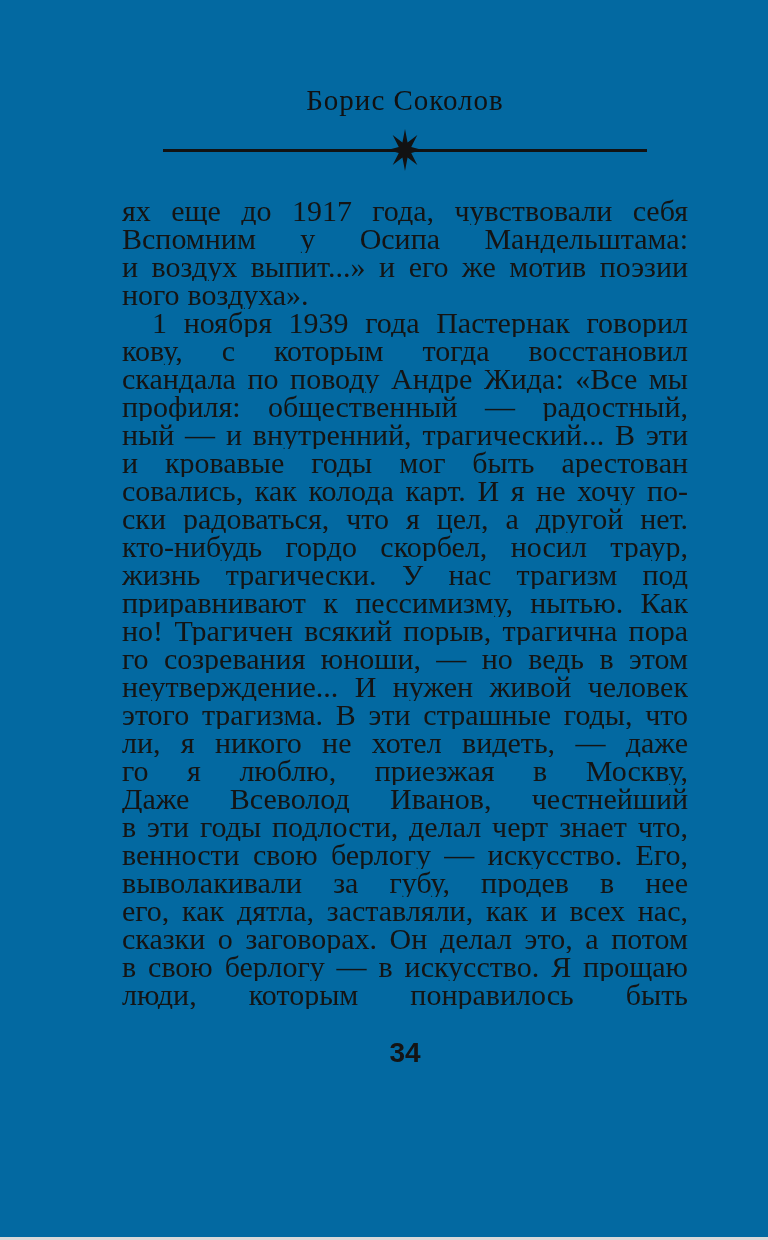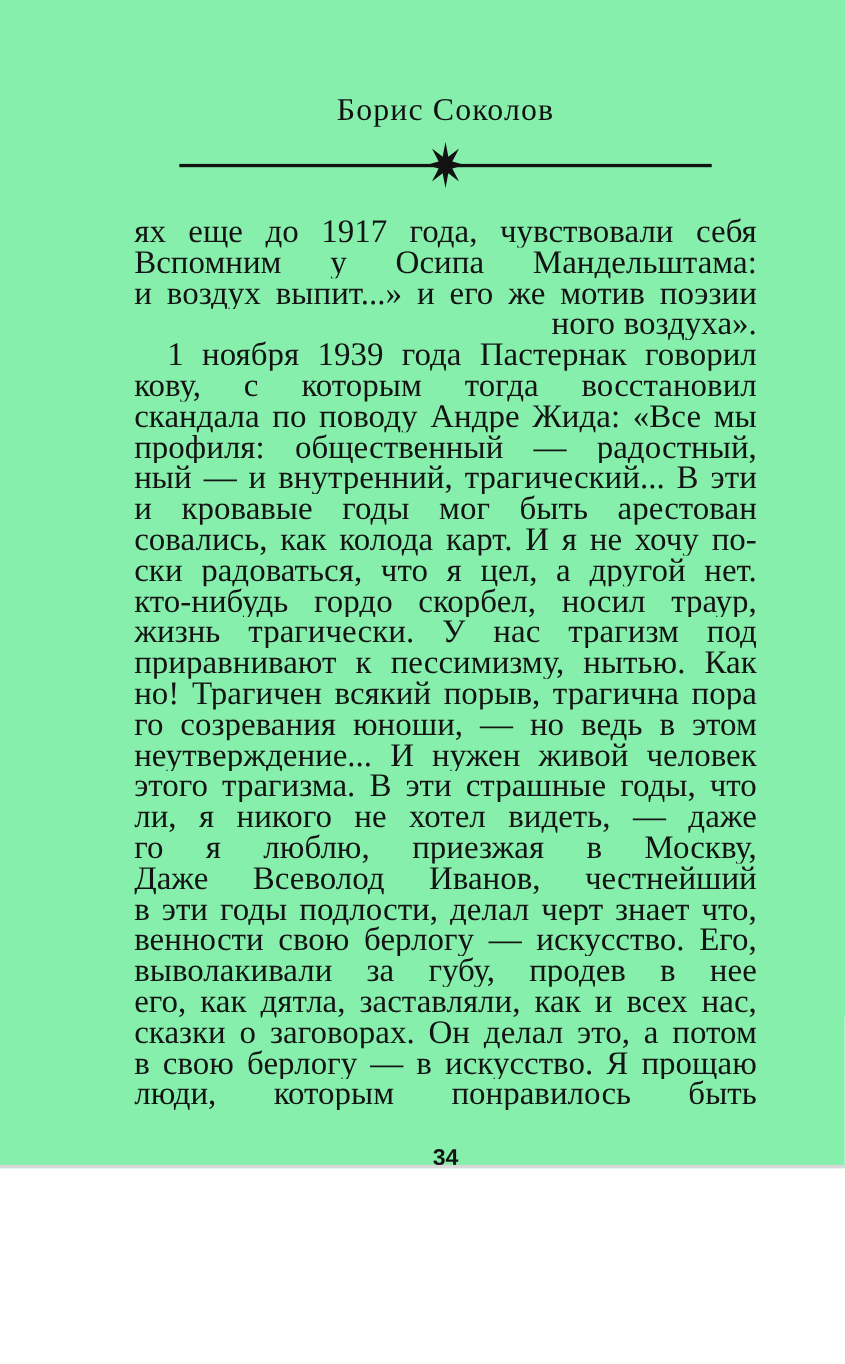--- a/index.html
+++ b/index.html
@@ -9,22 +9,22 @@
     height: 1240px;
     background: #ffffff;
     overflow: hidden;
     font-family: "Liberation Serif", "DejaVu Serif", serif;
     color: #121212;
   }
 
   .page {
     position: relative;
     width: 768px;
-    height: 1062px;
-    background: #86efac;
+    height: 1240px;
+    background: #0369a1;
   }
 
   .column {
     position: absolute;
     left: 122px;
     top: 0;
     width: 566px;
   }
 
   
@@ -74,30 +74,30 @@
     word-spacing: 0.5px;
   }
   
   .line.just { text-align-last: justify; }
   .line.just::after {
     content: "";
     display: inline-block;
     width: 100%;
     height: 0;
   }
-  .line.plain { text-align: right; }
+  .line.plain { text-align: left; }
   .line.indent { text-indent: 30px; }
 
   
   .folio {
     margin-top: 31px;
     text-align: center;
     font-family: "Liberation Sans", "DejaVu Sans", sans-serif;
     font-weight: bold;
-    font-size: 21px;
+    font-size: 28px;
     line-height: 26px;
     color: #141414;
   }
 
   .scan-edge {
     position: absolute;
     left: 0;
     bottom: 0;
     width: 768px;
     height: 3px;

